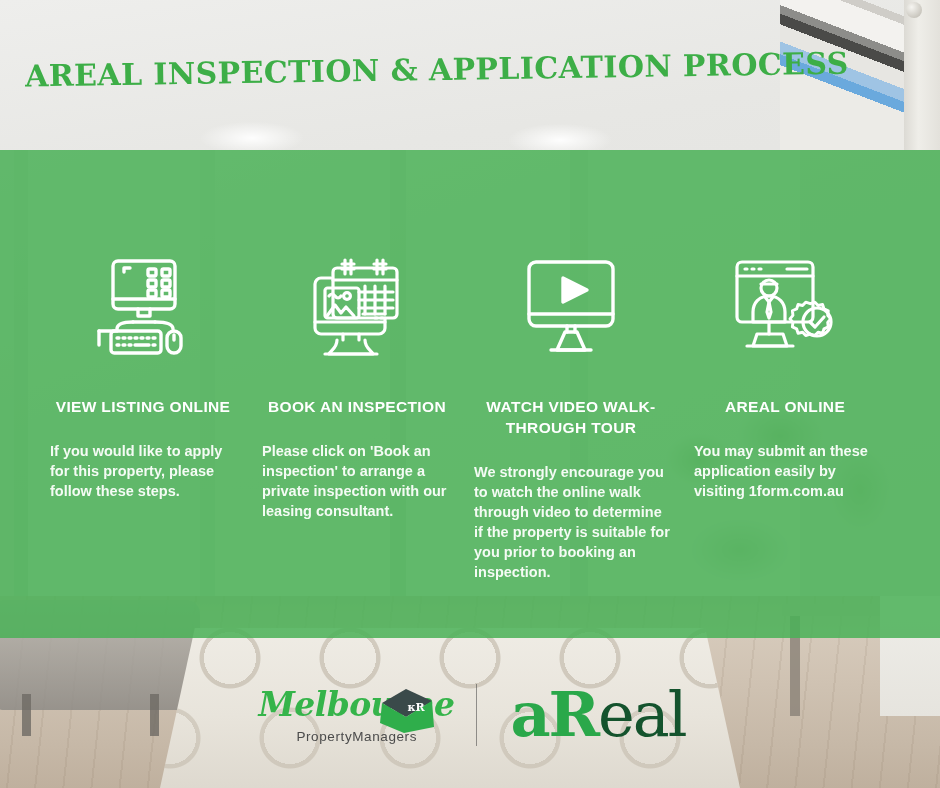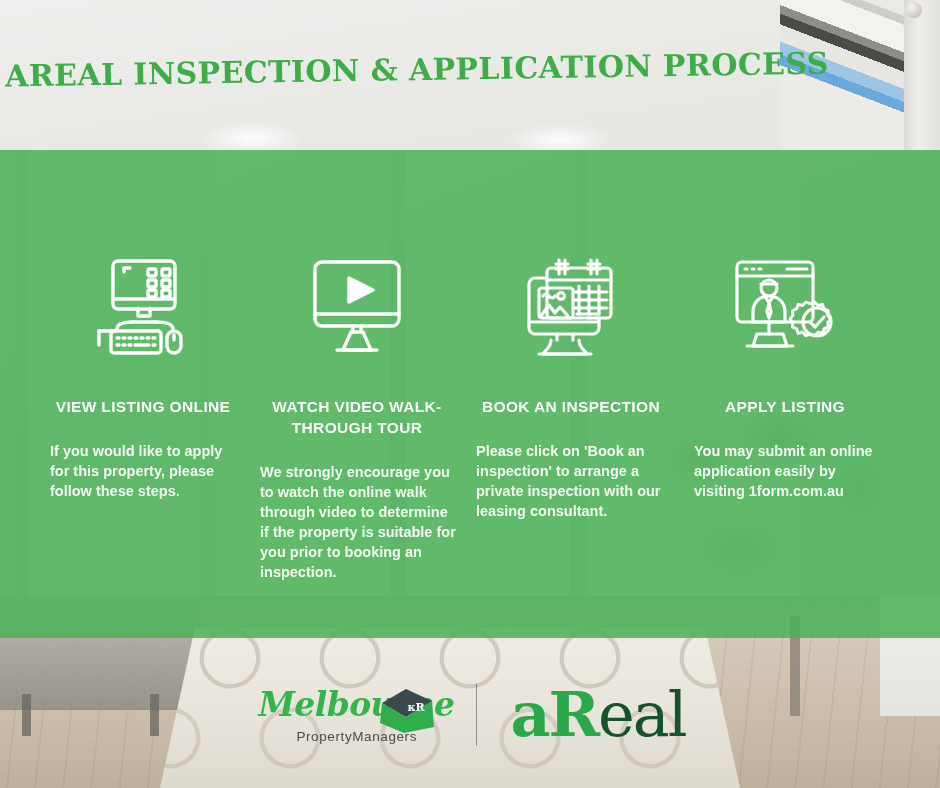--- a/index.html
+++ b/index.html
@@ -191,20 +191,21 @@
     width: 940px; height: 488px;
     background: rgba(74,177,87,0.86);
   }
 
   
   .title-bar {
     position: absolute;
     left: 0; top: 52px;
     width: 833px;
     text-align: center;
+    padding-left: 20px;
   }
   .title {
     display: inline-block;
     font-family: "DejaVu Serif", serif;
     font-weight: 700;
     font-size: 30px;
     letter-spacing: 0.4px;
     color: #3dae47;
     transform: rotate(-0.9deg);
     white-space: nowrap;
@@ -377,70 +378,70 @@
           <path d="M26 80 h2 M32 80 h2 M38 80 h2 M44 80 h2 M50 80 h2 M56 80 h2 M62 80 h2"></path>
           <path d="M26 87 h2 M32 87 h2 M38 87 h2 M44 87 h14 M62 87 h2"></path>
           <rect x="76" y="73" width="14" height="22" rx="7"></rect>
           <path d="M83 77 v5"></path>
         </svg>
       </div>
       <div class="col-heading">VIEW LISTING ONLINE</div>
       <div class="col-body">If you would like to apply for this property, please follow these steps.</div>
     </div>
 
+    <div class="col col-3">
+      <div class="icon-wrap">
+        <svg width="108" height="104" viewBox="0 0 108 104" fill="none" stroke="#ffffff" stroke-width="3.2" stroke-linecap="round" stroke-linejoin="round">
+
+          <path d="M18 22 h10 M18 22 a6 6 0 0 0 -6 6 v44 a6 6 0 0 0 6 6 h58 a6 6 0 0 0 6 -6 v-10"></path>
+          <path d="M12 66 H82"></path>
+          <path d="M40 78 v6 M56 78 v6"></path>
+          <path d="M34 84 c0 8 -6 10 -8 14 h44 c-2 -4 -8 -6 -8 -14"></path>
+          <path d="M22 98 h52"></path>
+
+          <rect x="30" y="12" width="64" height="50" rx="4"></rect>
+          <path d="M30 24 H94"></path>
+
+          <path d="M42 4 v14 M48 4 v14"></path>
+          <path d="M74 4 v14 M80 4 v14"></path>
+          <path d="M39 8 h12 M39 13 h12"></path>
+          <path d="M71 8 h12 M71 13 h12"></path>
+
+          <path d="M62 30 v28 M72 30 v28 M82 30 v28"></path>
+          <path d="M56 36 h34 M56 44 h34 M56 52 h34"></path>
+
+          <rect x="22" y="32" width="34" height="30" rx="2.6"></rect>
+          <circle cx="44" cy="40" r="3.4"></circle>
+          <path d="M26 40 q3 -4 6 0 q3 4 6 0"></path>
+          <path d="M24 60 l8 -11 l6 8 l5 -6 l8 9"></path>
+
+          <path d="M60 58 h22"></path>
+          <path d="M72 62 h2 M78 62 h2"></path>
+        </svg>
+      </div>
+      <div class="col-heading">BOOK AN INSPECTION</div>
+      <div class="col-body">Please click on 'Book an inspection' to arrange a private inspection with our leasing consultant.</div>
+    </div>
+
     <div class="col col-2">
       <div class="icon-wrap">
         <svg width="108" height="100" viewBox="0 0 108 100" fill="none" stroke="#ffffff" stroke-width="3.4" stroke-linecap="round" stroke-linejoin="round">
           <rect x="12" y="4" width="84" height="64" rx="7"></rect>
           <path d="M12 56 H96"></path>
           <path d="M46 20 L70 32 L46 44 Z" fill="#ffffff" stroke="#ffffff" stroke-width="3.4"></path>
           <path d="M50 68 v6"></path>
           <path d="M58 68 v6"></path>
           <path d="M40 92 h28 l-8 -18 h-12 Z"></path>
           <path d="M34 92 h40"></path>
         </svg>
       </div>
       <div class="col-heading">WATCH VIDEO WALK-THROUGH TOUR</div>
       <div class="col-body">We strongly encourage you to watch the online walk through video to determine if the property is suitable for you prior to booking an inspection.</div>
     </div>
 
-    <div class="col col-3">
-      <div class="icon-wrap">
-        <svg width="108" height="104" viewBox="0 0 108 104" fill="none" stroke="#ffffff" stroke-width="3.2" stroke-linecap="round" stroke-linejoin="round">
-
-          <path d="M18 22 h10 M18 22 a6 6 0 0 0 -6 6 v44 a6 6 0 0 0 6 6 h58 a6 6 0 0 0 6 -6 v-10"></path>
-          <path d="M12 66 H82"></path>
-          <path d="M40 78 v6 M56 78 v6"></path>
-          <path d="M34 84 c0 8 -6 10 -8 14 h44 c-2 -4 -8 -6 -8 -14"></path>
-          <path d="M22 98 h52"></path>
-
-          <rect x="30" y="12" width="64" height="50" rx="4"></rect>
-          <path d="M30 24 H94"></path>
-
-          <path d="M42 4 v14 M48 4 v14"></path>
-          <path d="M74 4 v14 M80 4 v14"></path>
-          <path d="M39 8 h12 M39 13 h12"></path>
-          <path d="M71 8 h12 M71 13 h12"></path>
-
-          <path d="M62 30 v28 M72 30 v28 M82 30 v28"></path>
-          <path d="M56 36 h34 M56 44 h34 M56 52 h34"></path>
-
-          <rect x="22" y="32" width="34" height="30" rx="2.6"></rect>
-          <circle cx="44" cy="40" r="3.4"></circle>
-          <path d="M26 40 q3 -4 6 0 q3 4 6 0"></path>
-          <path d="M24 60 l8 -11 l6 8 l5 -6 l8 9"></path>
-
-          <path d="M60 58 h22"></path>
-          <path d="M72 62 h2 M78 62 h2"></path>
-        </svg>
-      </div>
-      <div class="col-heading">BOOK AN INSPECTION</div>
-      <div class="col-body">Please click on 'Book an inspection' to arrange a private inspection with our leasing consultant.</div>
-    </div>
-
     <div class="col col-4">
       <div class="icon-wrap">
         <svg width="112" height="104" viewBox="0 0 112 104" fill="none" stroke="#ffffff" stroke-width="3.2" stroke-linecap="round" stroke-linejoin="round">
 
           <rect x="8" y="6" width="76" height="60" rx="5"></rect>
           <path d="M8 20 H84"></path>
           <path d="M16 13 h2 M23 13 h2 M30 13 h2"></path>
           <path d="M58 13 h20"></path>
 
           <circle cx="40" cy="32" r="8"></circle>
@@ -452,22 +453,22 @@
           <path d="M40 66 v12"></path>
           <path d="M24 90 h34 l-4 -12 h-26 Z"></path>
           <path d="M18 90 h46"></path>
 
           <path d="M88 50
                    l5 -1.6 l3.4 3.6 l4.9 -1.1 l1.6 4.8 l4.6 2 l-0.6 5 l3.2 3.8 l-3.2 3.8 l0.6 5 l-4.6 2 l-1.6 4.8 l-4.9 -1.1 l-3.4 3.6 l-5 -1.6 l-5 1.6 l-3.4 -3.6 l-4.9 1.1 l-1.6 -4.8 l-4.6 -2 l0.6 -5 l-3.2 -3.8 l3.2 -3.8 l-0.6 -5 l4.6 -2 l1.6 -4.8 l4.9 1.1 l3.4 -3.6 Z" transform="translate(-7,-2) scale(0.92) translate(8,4)"></path>
           <circle cx="88" cy="66" r="14"></circle>
           <path d="M81 66 l5 5 l9 -10"></path>
         </svg>
       </div>
-      <div class="col-heading">APPLY LISTING</div>
-      <div class="col-body">You may submit an online application easily by visiting 1form.com.au</div>
+      <div class="col-heading">AREAL ONLINE</div>
+      <div class="col-body">You may submit an these application easily by visiting 1form.com.au</div>
     </div>
   </div>
 
   <div class="footer">
 
     <div class="logo-mpm">
       <span class="logo-mpm-script">Melbourne</span>
       <svg class="logo-mpm-roof" viewBox="0 0 62 46">
         <path d="M6 16 L30 2 L56 14 L30 30 Z" fill="#3a4a4a"></path>
         <path d="M6 16 L30 30 L56 14 L58 40 L28 46 L4 36 Z" fill="#2fae4b"></path>

